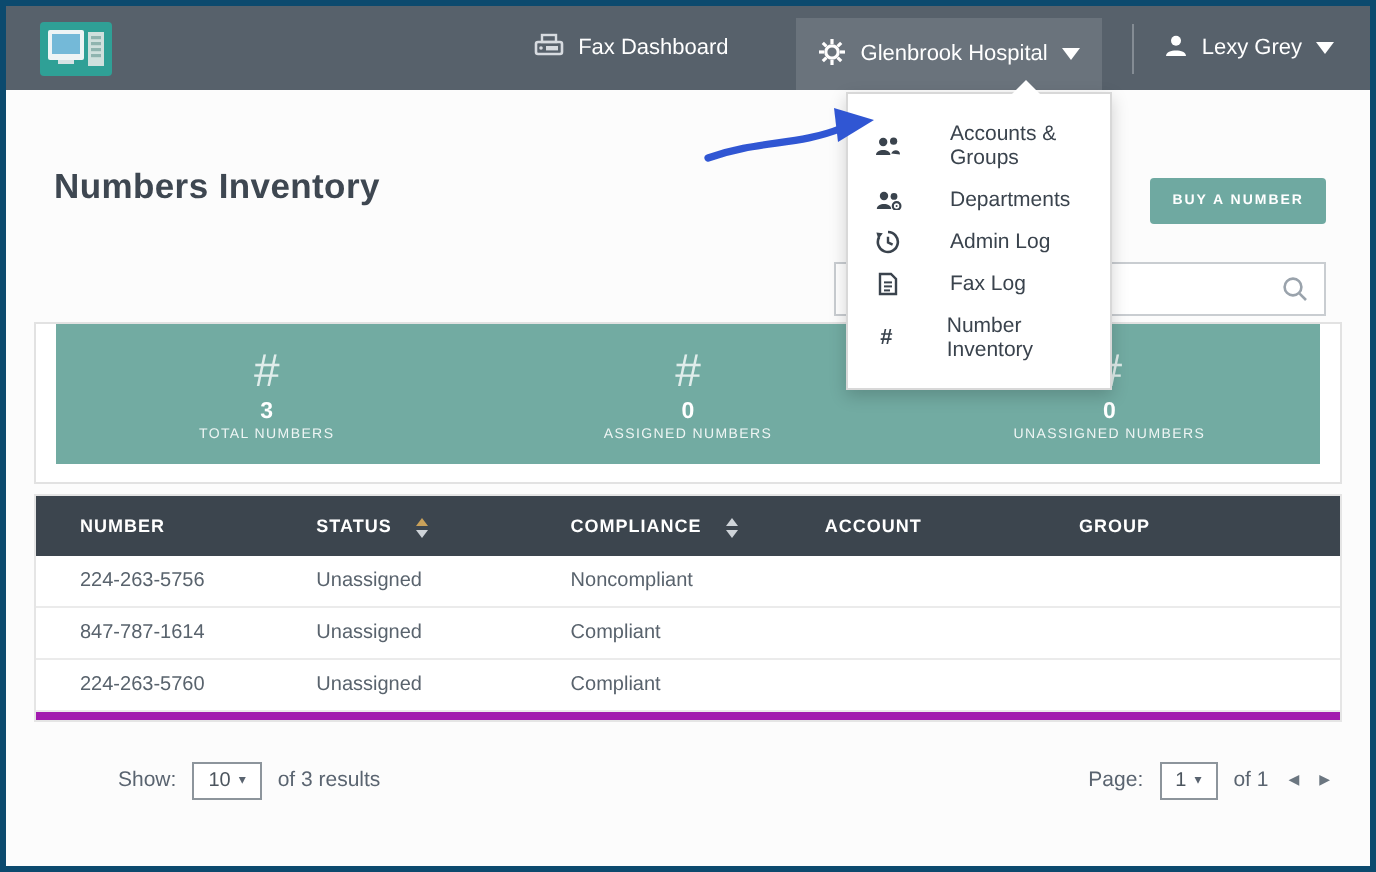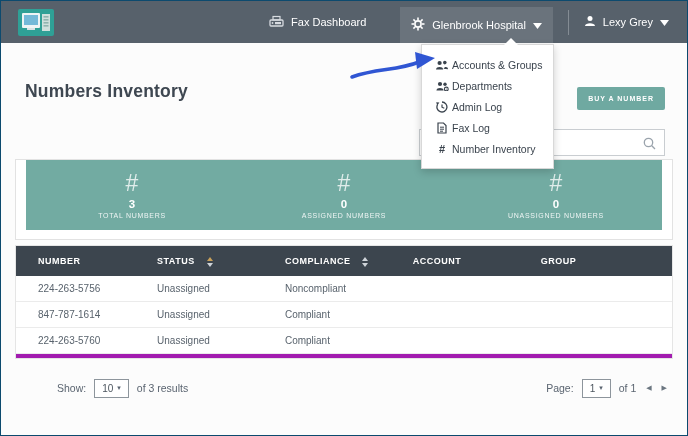--- a/index.html
+++ b/index.html
@@ -1,18 +1,18 @@
 <!DOCTYPE html>
 <html><head>
 <meta charset="utf-8">
 <style>
   * { margin:0; padding:0; box-sizing:border-box; }
   body { background:#fff; font-family:"Liberation Sans", sans-serif; }
   .screen { position:relative; width:688px; height:436px; background:#fcfcfc;
-            border:1px solid #0c4a6e; overflow:hidden; }
+            border:3px solid #0c4a6e; overflow:hidden; }
 
   
   .navbar { height:42px; background:#57616B; display:flex; align-items:stretch; padding:0 12px 0 17px; }
   .logo-box { align-self:center; width:36px; height:27px; display:block; }
   .nav-spacer { flex:1; }
   .nav-item { display:flex; align-items:center; gap:7px; color:#fff; font-size:11px; }
   .nav-fax { margin-right:34px; }
   .nav-org { background:#6A737C; align-self:flex-end; height:36px; padding:12px 11px; }
   .nav-divider { width:1px; height:25px; background:#848C94; align-self:center; margin-left:15px; }
   .nav-user { margin-left:15px; padding-right:6px; }
@@ -59,21 +59,21 @@
   .select-box { display:inline-flex; align-items:center; gap:4px; border:1px solid #8d959c; background:#fff;
                 padding:3px 7px; margin:0 8px; font-size:10px; color:#4c555e; cursor:pointer; }
   .select-caret { font-size:7px; color:#5A6470; }
   .pager-arrow { font-size:7px; color:#6B7680; margin-left:10px; cursor:pointer; }
 
   
   .org-dropdown { position:absolute; left:420px; top:43px; width:133px; background:#fff;
                   border:1px solid #d8d8d8; box-shadow:0 3px 8px rgba(0,0,0,0.18); padding:9px 0; z-index:20; }
   .org-dropdown::before { content:""; position:absolute; top:-7px; left:82px; width:0; height:0;
                   border-left:7px solid transparent; border-right:7px solid transparent; border-bottom:7px solid #fff; }
-  .dd-item { display:flex; align-items:center; gap:3px; padding:4.5px 8px 4.5px 13px; font-size:10.5px;
+  .dd-item { display:flex; align-items:center; gap:24px; padding:4.5px 8px 4.5px 13px; font-size:10.5px;
              color:#3A434D; cursor:pointer; }
   .dd-icon { width:14px; display:flex; justify-content:center; color:#3A434D; font-size:11px; font-weight:bold; }
 
   .annotation { position:absolute; left:348px; top:46px; z-index:30; pointer-events:none; }
 </style>
 </head>
 <body>
 
 <div class="screen">
 

